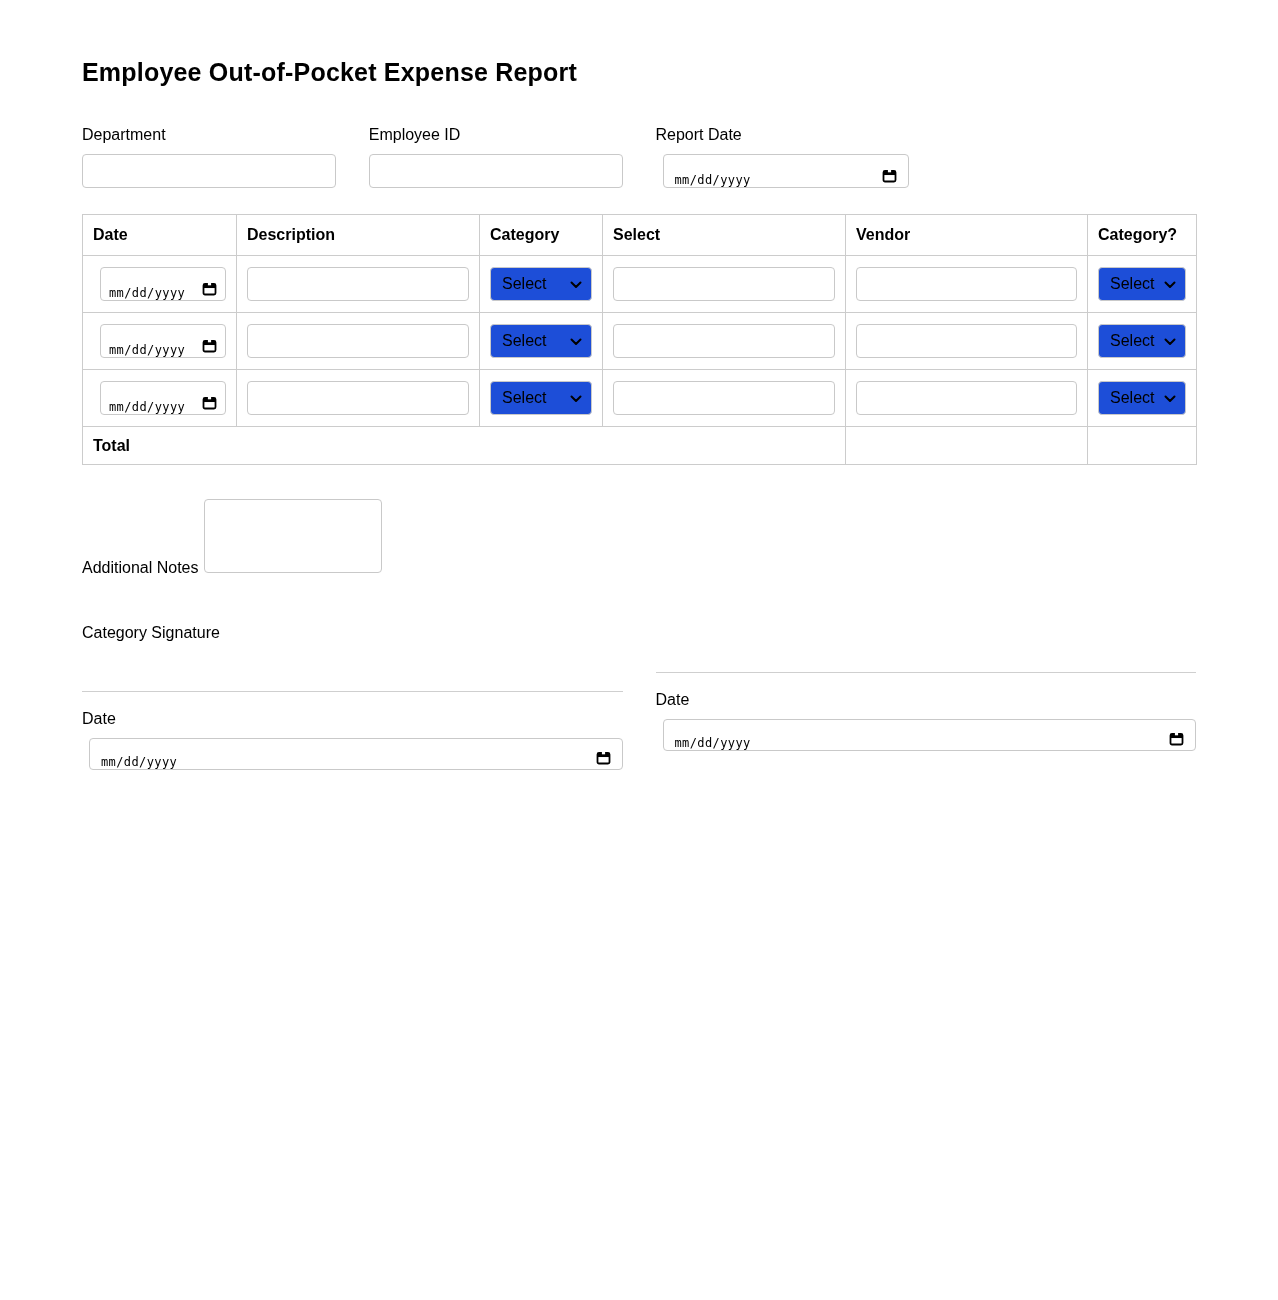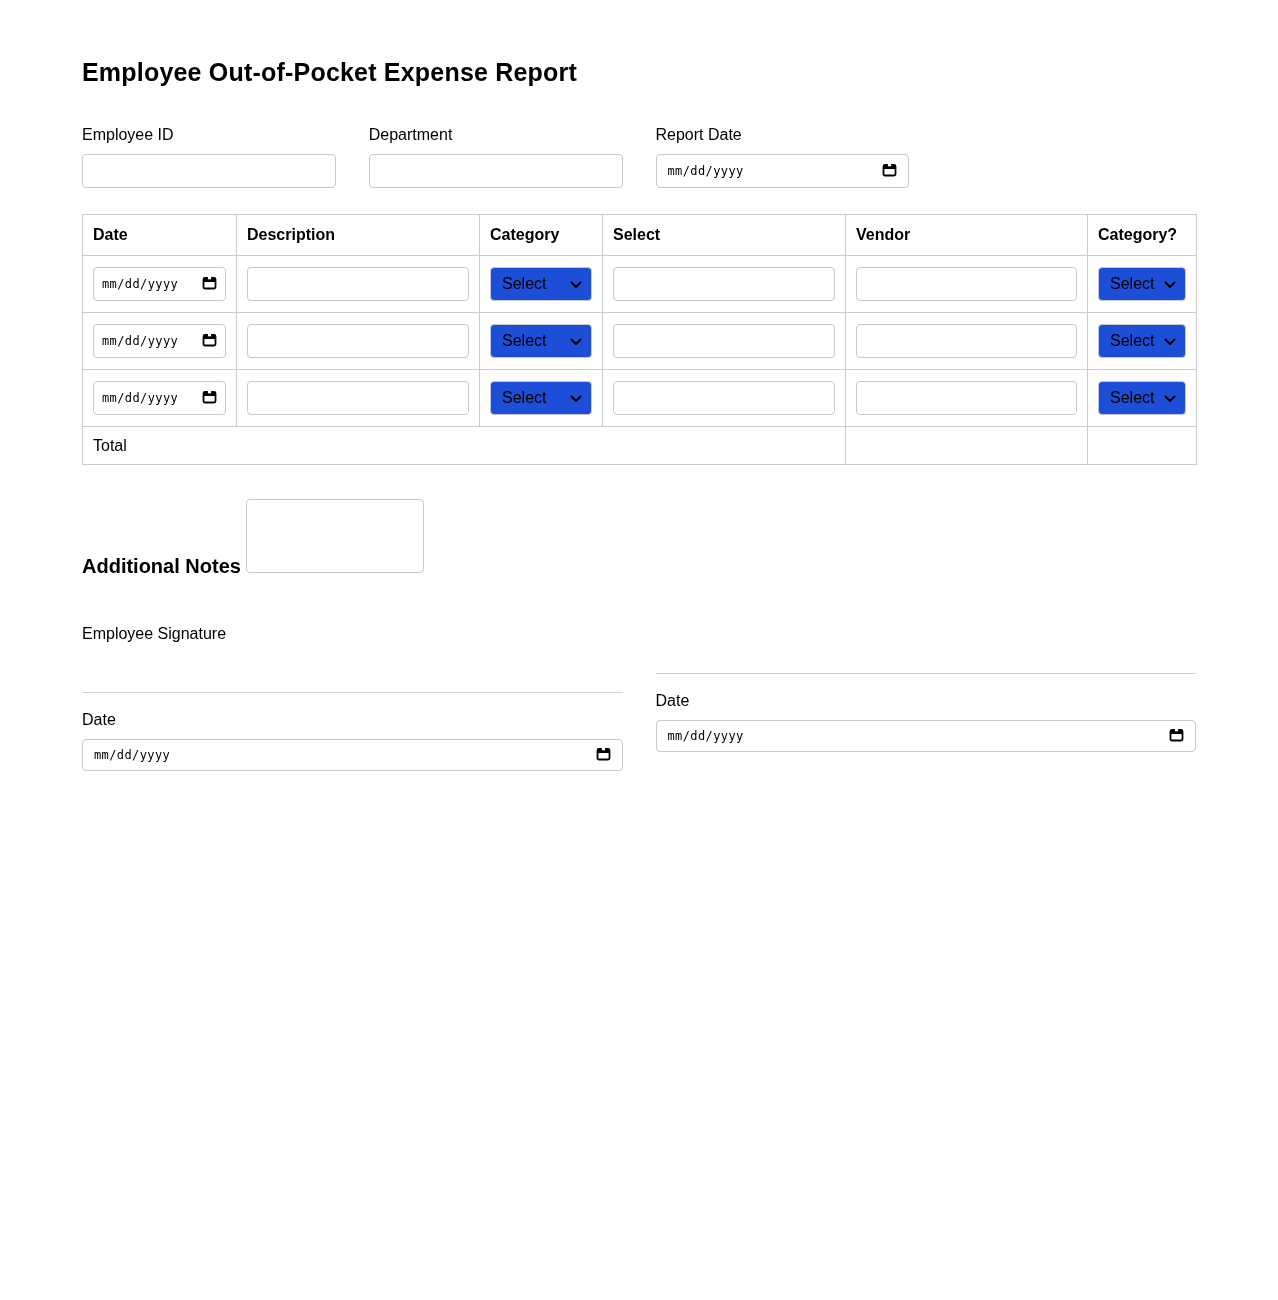--- a/index.html
+++ b/index.html
@@ -35,28 +35,29 @@
     padding: 0 10px;
     font-size: 15px;
     font-family: "Liberation Sans", sans-serif;
     background: #fff;
     outline: none;
   }
 
   
   .date-input {
     display: flex;
-    align-items: center;
+    align-items: flex-end;
     justify-content: space-between;
     height: 34px;
     border: 1px solid #c9c9c9;
     border-radius: 4px;
     padding: 0 11px;
     background: #fff;
     cursor: default;
+    margin-left: 7px;
   }
   .date-input .date-text {
     font-family: "DejaVu Sans Mono", "Liberation Mono", monospace;
     font-size: 12px;
     letter-spacing: 0.4px;
     white-space: nowrap;
     overflow: hidden;
   }
   .cal-icon { flex: 0 0 auto; margin-left: 6px; }
 
@@ -84,31 +85,31 @@
   }
   .expense-table th, .expense-table td { border: 1px solid #cccccc; }
   .expense-table th {
     text-align: left;
     font-size: 16px;
     font-weight: bold;
     padding: 11px 10px;
   }
   .expense-table td { padding: 11px 10px; }
   .expense-table td.total-cell {
-    font-weight: normal;
+    font-weight: bold;
     font-size: 16px;
     padding: 9px 10px;
     height: 38px;
   }
   .expense-table .text-input { padding: 0 8px; }
   .expense-table .date-input { padding: 0 8px; }
 
   
   .notes-row { margin-bottom: 46px; font-size: 16px; }
-  .notes-row .notes-label { font-size: 20px; font-weight: bold; }
+  .notes-row .notes-label { font-size: 16px; }
   .notes-textarea {
     width: 178px;
     height: 74px;
     border: 1px solid #c9c9c9;
     border-radius: 4px;
     margin-left: 5px;
     vertical-align: baseline;
     resize: none;
     outline: none;
     font-family: "Liberation Sans", sans-serif;
@@ -129,25 +130,25 @@
 </style>
 </head>
 <body>
 
 <div class="container">
 
   <h1 class="page-title">Employee Out-of-Pocket Expense Report</h1>
 
   <div class="info-grid">
     <div class="field">
+      <label class="field-label">Department</label>
+      <input type="text" class="text-input" style="">
+    </div>
+    <div class="field">
       <label class="field-label">Employee ID</label>
-      <input type="text" class="text-input" style="">
-    </div>
-    <div class="field">
-      <label class="field-label">Department</label>
       <input type="text" class="text-input" style="">
     </div>
     <div class="field">
       <label class="field-label">Report Date</label>
       <div class="date-input">
         <span class="date-text">mm/dd/yyyy</span>
         <span class="icon-slot">
   <svg class="cal-icon" width="15" height="15" viewBox="0 0 16 16" aria-hidden="true">
     <rect x="1.6" y="3.2" width="12.8" height="11.2" rx="1.6" fill="none" stroke="#000" stroke-width="1.9"></rect>
     <rect x="1.6" y="3.2" width="12.8" height="4.3" fill="#000"></rect>
@@ -294,21 +295,21 @@
         <td class="total-cell"></td>
         <td class="total-cell"></td>
       </tr>
     </tbody>
   </table>
 
   <div class="notes-row"><label class="notes-label">Additional Notes</label><textarea class="notes-textarea" style=""></textarea></div>
 
   <div class="sig-grid">
     <div class="sig-col">
-      <div class="sig-label">Employee Signature</div>
+      <div class="sig-label">Category Signature</div>
       <div class="sig-line"></div>
       <div class="sig-date-label">Date</div>
       <div class="date-input sig-date-input">
         <span class="date-text">mm/dd/yyyy</span>
         <span class="icon-slot">
   <svg class="cal-icon" width="15" height="15" viewBox="0 0 16 16" aria-hidden="true">
     <rect x="1.6" y="3.2" width="12.8" height="11.2" rx="1.6" fill="none" stroke="#000" stroke-width="1.9"></rect>
     <rect x="1.6" y="3.2" width="12.8" height="4.3" fill="#000"></rect>
     <rect x="6.3" y="2.0" width="3.4" height="2.6" fill="#fff"></rect>
   </svg>

